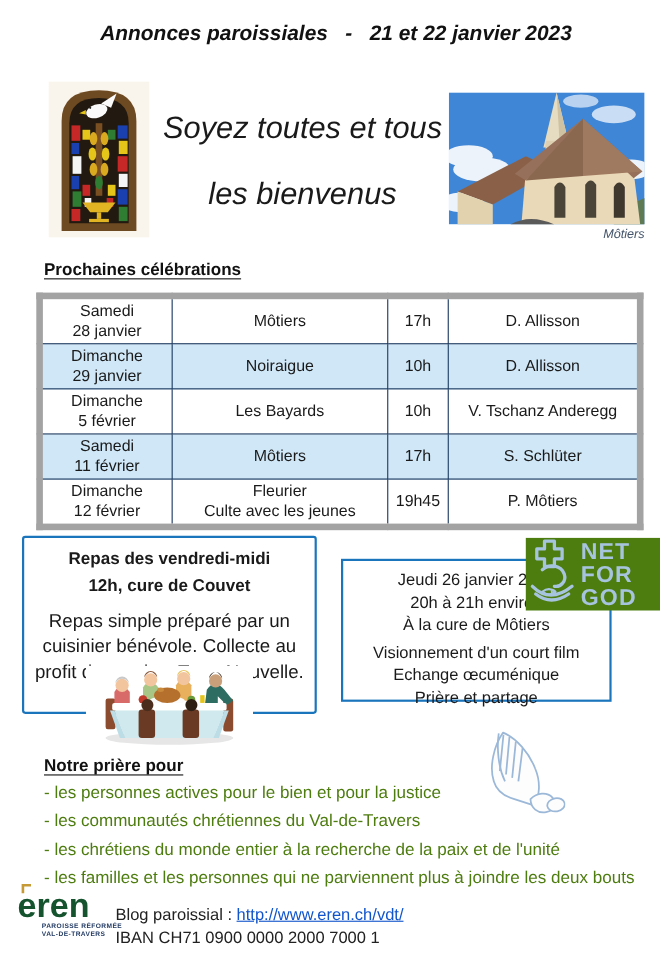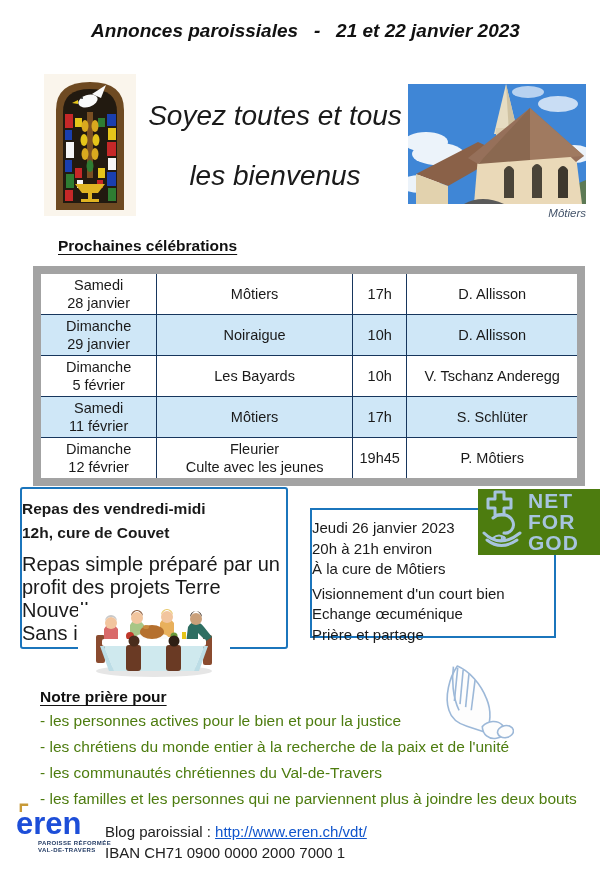--- a/index.html
+++ b/index.html
@@ -17,53 +17,53 @@
   .stained { position:absolute; left:44px; top:74px; width:92px; height:142px; }
   .welcome-line { position:absolute; left:140px; width:270px; text-align:center;
     font-style:italic; font-size:28px; color:#1a1a1a; }
   .welcome-1 { top:100px; }
   .welcome-2 { top:160px; }
   .church { position:absolute; left:408px; top:84px; width:178px; height:120px; }
   .church-caption { position:absolute; left:408px; top:207px; width:178px;
     text-align:right; font-style:italic; font-size:11.5px; color:#44546a; }
   .section-heading { position:absolute; font-size:15.5px; font-weight:bold;
     text-decoration:underline; text-underline-offset:3px; color:#111; }
-  .h-celebrations { left:40px; top:237px;margin-left:18px; }
+  .h-celebrations { left:40px; top:237px; }
   .h-prayer { left:40px; top:688px; }
   table.celebrations {
     position:absolute; left:33px; top:266px; width:552px;
     border-collapse:collapse; table-layout:fixed;
   }
-  table.celebrations { border:8px solid #a3a3a3; }
+  table.celebrations { border:6px solid #a3a3a3; }
   table.celebrations td {
     border:1px solid #17365d; text-align:center; vertical-align:middle;
     font-size:14.5px; height:38px; line-height:18px; color:#1a1a1a; padding:2px;
   }
   tr.alt td { background:#cfe7f7; }
   .col-date { width:22%; } .col-place { width:36%; } .col-time { width:10%; } .col-name { width:32%; }
   .box {
     position:absolute; border:2px solid #1b75bc; background:#fff;
-    color:#1a1a1a;
+    text-align:center; color:#1a1a1a;
   }
   .box-repas { left:20px; top:487px; width:268px; height:162px; border-radius:3px; padding-top:8px; }
   .box-repas .bt { font-weight:bold; font-size:15.5px; line-height:24px; }
-  .box-repas .bl { font-size:20px; line-height:23px; }
+  .box-repas .bl { font-size:17px; line-height:23px; }
   .box-repas .body { margin-top:8px; }
   .dinner { position:absolute; left:50%; transform:translateX(-50%); top:116px;
     width:152px; height:74px; }
   .box-net { left:310px; top:508px; width:246px; height:130px; padding-top:8px; }
   .box-net .nl { font-size:15px; line-height:20.5px; }
   .box-net .gap { margin-top:4px; }
   .netlogo { position:absolute; left:478px; top:489px; width:122px; height:66px;
     background:#4d7c0f; }
   .prayer-list { position:absolute; left:40px; top:708px; width:540px;
     font-size:15.5px; line-height:26px; color:#4d7c0f; list-style:none; }
   .hands { position:absolute; left:430px; top:660px; width:84px; height:86px; }
   .footer-logo { position:absolute; left:16px; top:808px; width:96px; }
-  .eren-word { position:relative; font-size:31px; font-weight:600; color:#1d4ed8;
+  .eren-word { position:relative; font-size:31px; font-weight:600; color:#14532d;
     letter-spacing:0; line-height:32px; display:inline-block; }
   .eren-accent { position:absolute; left:3px; top:-6px; width:11px; height:11px; }
   .eren-sub { font-size:6px; font-weight:bold; color:#223a63; letter-spacing:0.4px;
     margin-left:22px; line-height:7px; }
   .blog-line { position:absolute; left:105px; top:823px; font-size:15px; color:#212121; }
   .blog-link { color:#1155cc; text-decoration:underline; }
   .iban-line { position:absolute; left:105px; top:844px; font-size:15px; color:#212121; }
 </style>
 </head>
 <body>
@@ -211,20 +211,21 @@
       <td>P. Môtiers</td>
     </tr>
   </tbody>
     </table>
 
   <div class="box box-repas">
     <div class="bt">Repas des vendredi-midi</div>
     <div class="bt">12h, cure de Couvet</div>
     <div class="body">
       <div class="bl">Repas simple préparé par un</div>
+      <div class="bl">cuisinier bénévole. Collecte au</div>
       <div class="bl">profit des projets Terre Nouvelle.</div>
       <div class="bl">Sans inscription</div>
     </div>
 
     <svg class="dinner" viewBox="0 0 152 74">
       <rect width="152" height="74" fill="#ffffff"></rect>
       <ellipse cx="76" cy="66" rx="58" ry="6" fill="#e6e6e6"></ellipse>
 
       <rect x="18" y="30" width="9" height="28" rx="2" fill="#8a4b2f"></rect>
       <rect x="125" y="30" width="9" height="30" rx="2" fill="#8a4b2f"></rect>
@@ -260,21 +261,21 @@
       <circle cx="56" cy="36" r="5.5" fill="#4a2d1c"></circle>
       <rect x="88" y="40" width="15" height="26" rx="3" fill="#6a3a24"></rect>
       <circle cx="96" cy="36" r="5.5" fill="#2e1f14"></circle>
     </svg>
   </div>
 
   <div class="box box-net">
     <div class="nl">Jeudi 26 janvier 2023</div>
     <div class="nl">20h à 21h environ</div>
     <div class="nl">À la cure de Môtiers</div>
-    <div class="nl gap">Visionnement d'un court bien</div>
+    <div class="nl gap">Visionnement d'un court film</div>
     <div class="nl">Echange œcuménique</div>
     <div class="nl">Prière et partage</div>
   </div>
 
   <div class="netlogo">
     <svg viewBox="0 0 122 66" width="122" height="66">
       <g stroke="#a7c4de" stroke-width="3" fill="none" stroke-linejoin="round" stroke-linecap="round">
         <path d="M17,3 h9 v7 h7 v9 h-7 v7 h-9 v-7 h-7 v-9 h7 Z"></path>
         <path d="M15,29 C22,23 32,25 35,33 C37,39 32,45 26,44"></path>
         <path d="M6,44 Q22,60 42,44"></path>
@@ -287,22 +288,22 @@
         <text x="50" y="40">FOR</text>
         <text x="50" y="61">GOD</text>
       </g>
     </svg>
   </div>
 
   <div class="section-heading h-prayer">Notre prière pour</div>
 
   <ul class="prayer-list">
     <li>- les personnes actives pour le bien et pour la justice</li>
+    <li>- les communautés chrétiennes du Val-de-Travers</li>
     <li>- les chrétiens du monde entier à la recherche de la paix et de l'unité</li>
-    <li>- les communautés chrétiennes du Val-de-Travers</li>
     <li>- les familles et les personnes qui ne parviennent plus à joindre les deux bouts</li>
   </ul>
 
   <svg class="hands" viewBox="0 0 84 86">
     <g transform="rotate(-10 42 43)" stroke="#9cb8d8" stroke-width="1.6" fill="#fdfdfd" stroke-linejoin="round">
       <path d="M34,4 C24,14 16,32 18,46 C19,55 25,61 33,65 L50,74 C57,67 60,54 57,41 C54,26 45,11 34,4 Z"></path>
       <path d="M34,6 L25,38" fill="none"></path>
       <path d="M39,9 L30,42" fill="none"></path>
       <path d="M44,14 L35,46" fill="none"></path>
       <path d="M49,21 L40,50" fill="none"></path>

